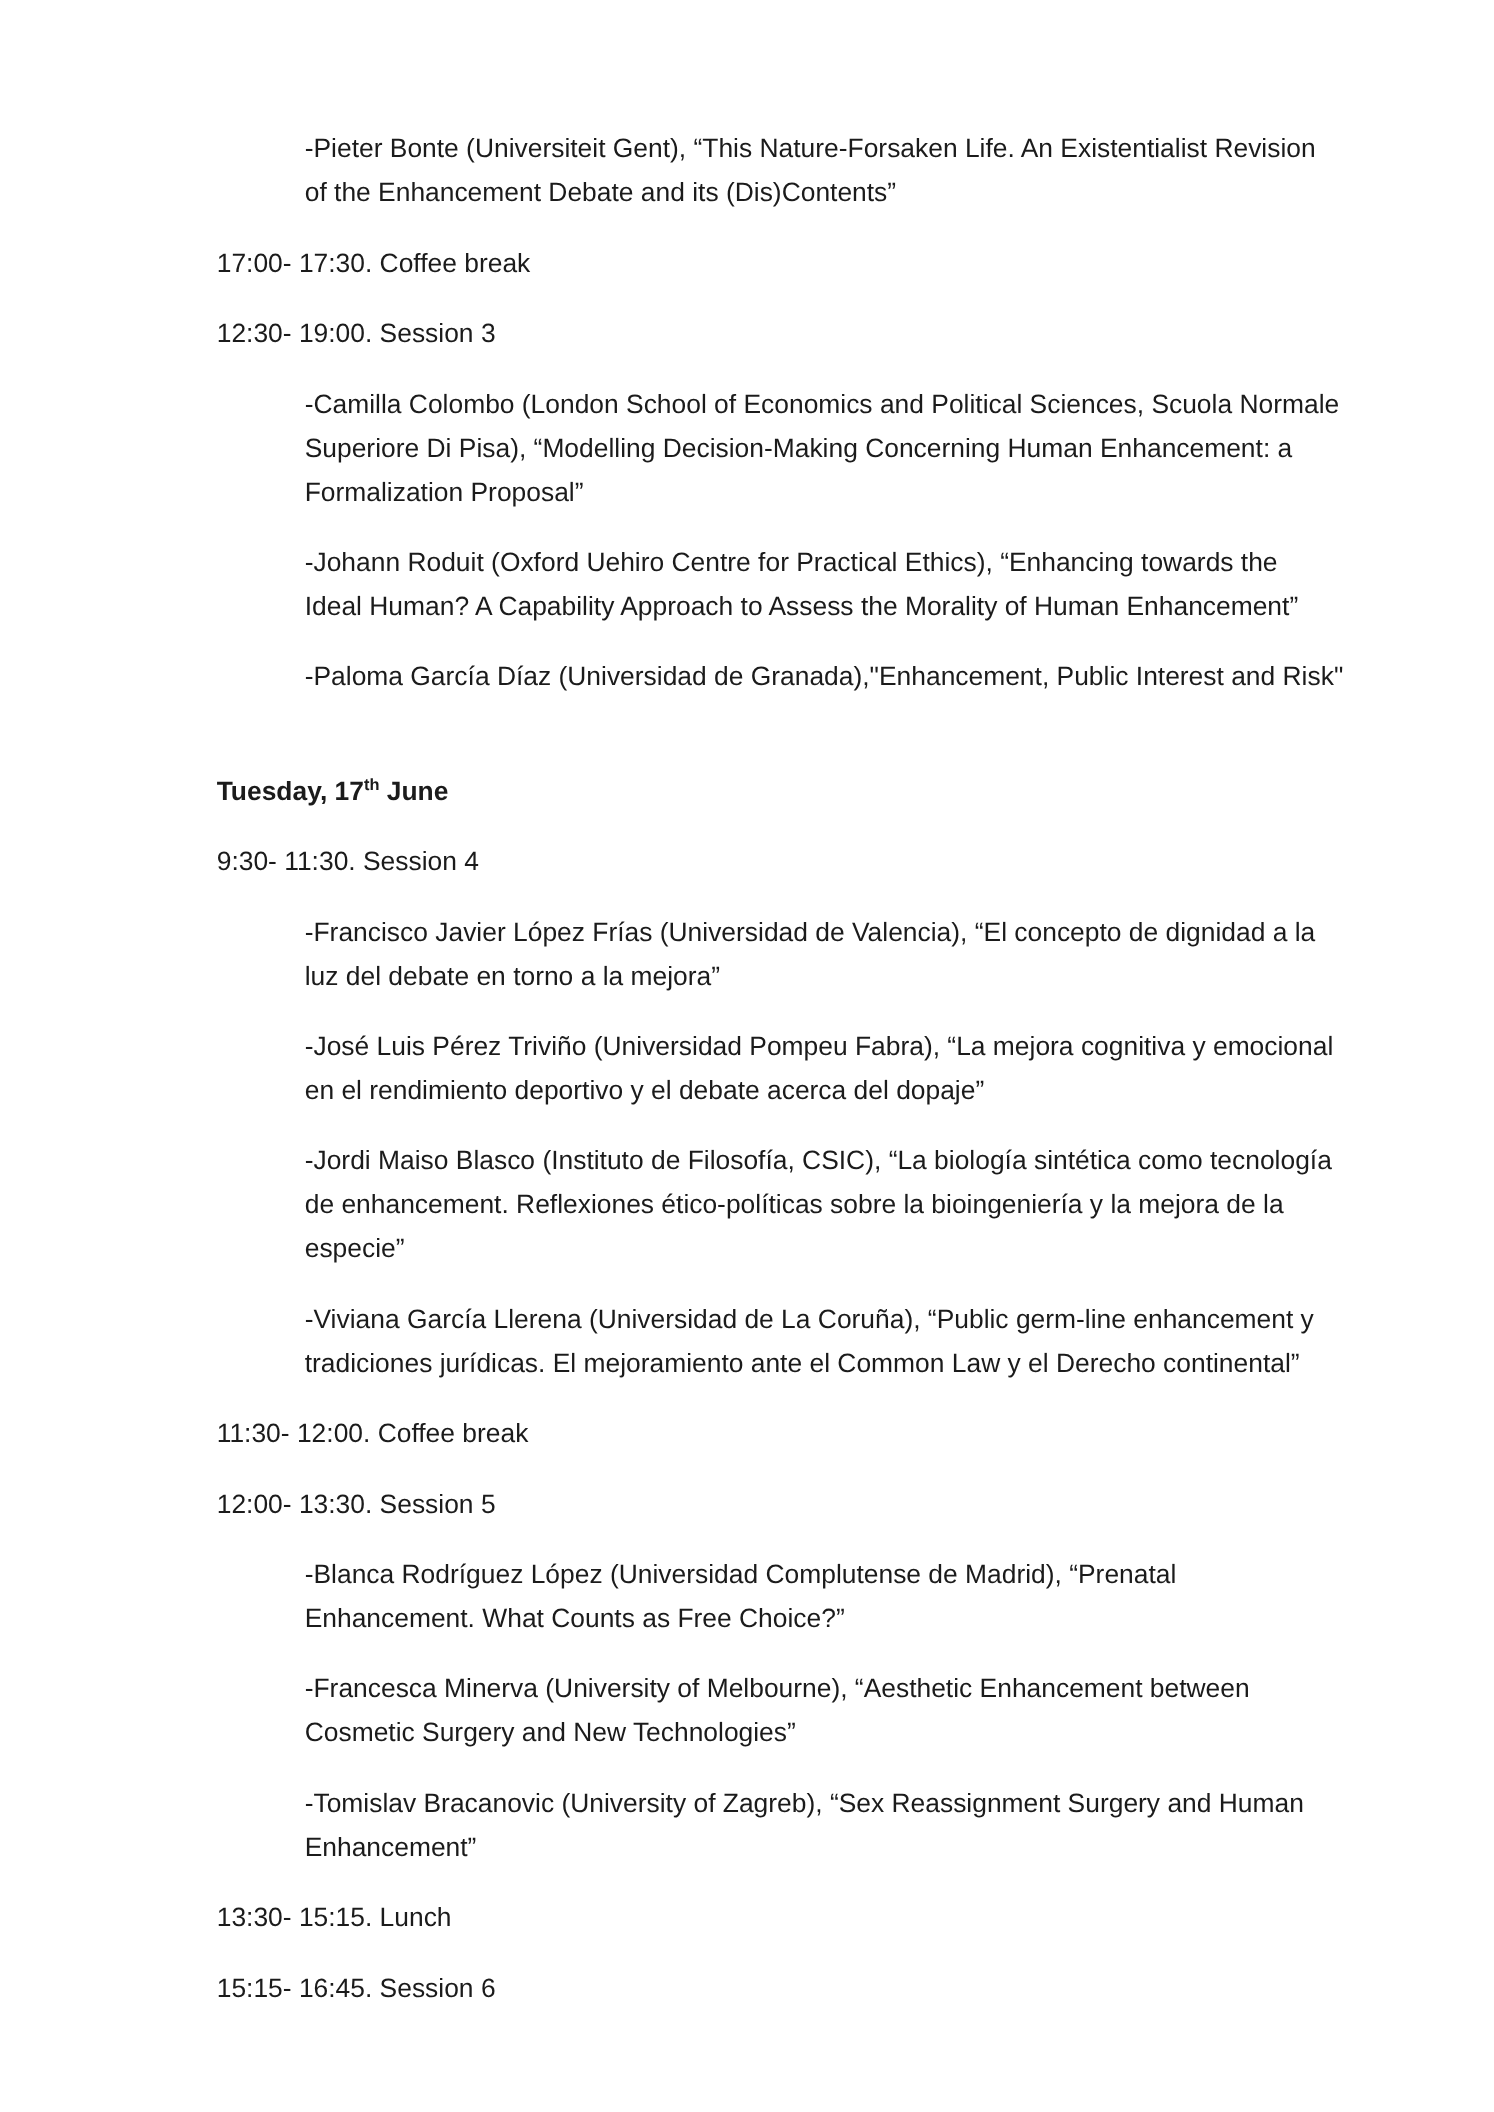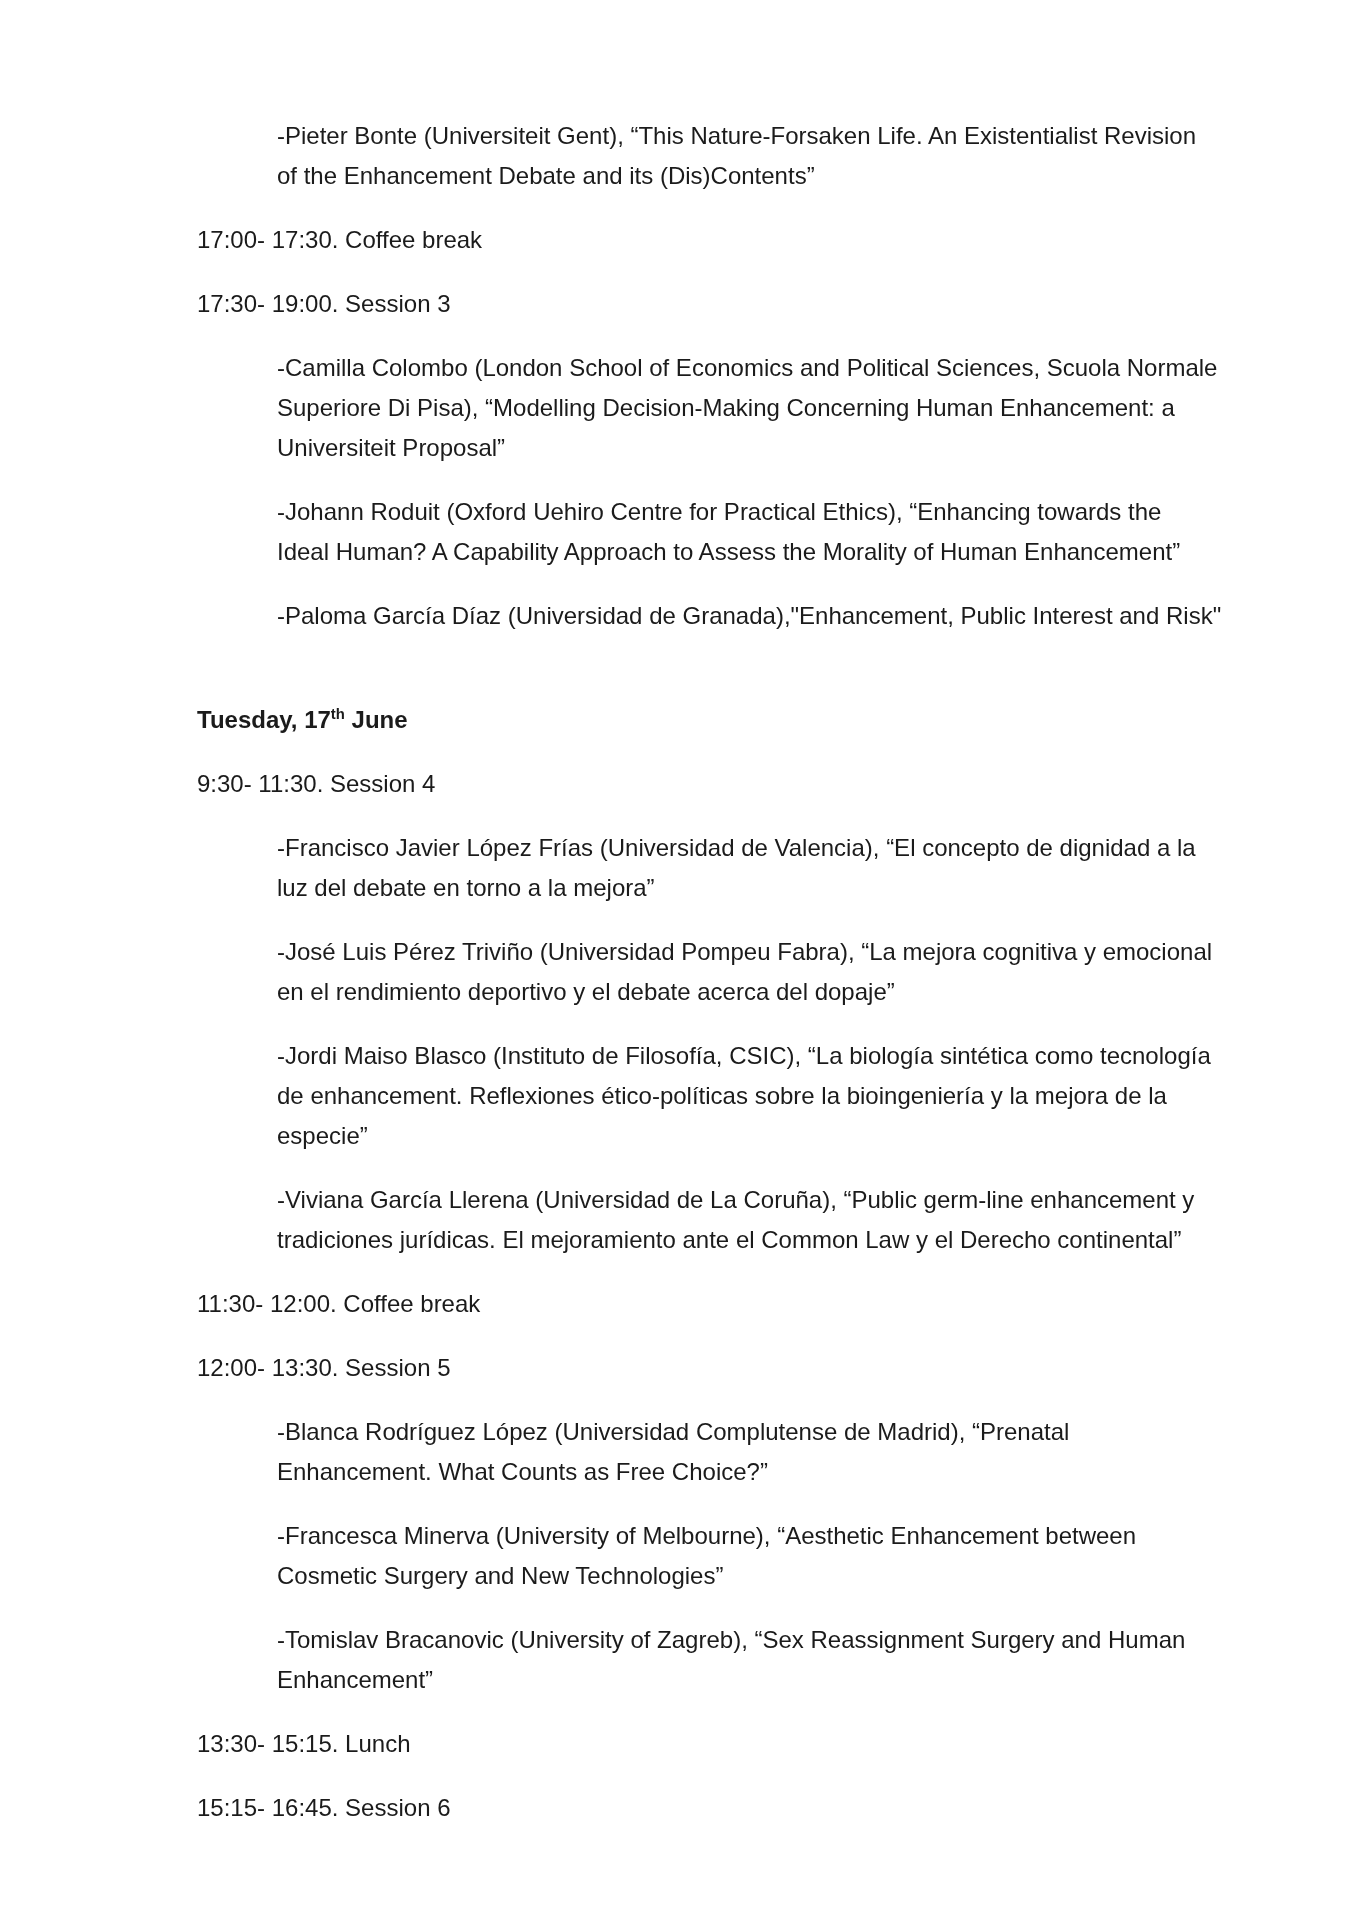--- a/index.html
+++ b/index.html
@@ -51,26 +51,26 @@
 <main class="page">
   <section id="schedule">
       <div class="block talk">
         <div class="line"><span class="run">-Pieter Bonte (Universiteit Gent), “This Nature-Forsaken Life. An Existentialist Revision</span></div>
         <div class="line"><span class="run">of the Enhancement Debate and its (Dis)Contents”</span></div>
       </div>
       <div class="block time">
         <div class="line"><span class="run">17:00- 17:30. Coffee break</span></div>
       </div>
       <div class="block time">
-        <div class="line"><span class="run">17:30- 19:00. Session 3</span></div>
+        <div class="line"><span class="run">12:30- 19:00. Session 3</span></div>
       </div>
       <div class="block talk">
         <div class="line"><span class="run">-Camilla Colombo (London School of Economics and Political Sciences, Scuola Normale</span></div>
         <div class="line"><span class="run">Superiore Di Pisa), “Modelling Decision-Making Concerning Human Enhancement: a</span></div>
-        <div class="line"><span class="run">Universiteit Proposal”</span></div>
+        <div class="line"><span class="run">Formalization Proposal”</span></div>
       </div>
       <div class="block talk">
         <div class="line"><span class="run">-Johann Roduit (Oxford Uehiro Centre for Practical Ethics), “Enhancing towards the</span></div>
         <div class="line"><span class="run">Ideal Human? A Capability Approach to Assess the Morality of Human Enhancement”</span></div>
       </div>
       <div class="block talk">
         <div class="line"><span class="run">-Paloma García Díaz (Universidad de Granada),"Enhancement, Public Interest and Risk"</span></div>
       </div>
       <div class="block heading">
         <div class="line"><span class="run">Tuesday, 17</span><span class="run sup">th</span><span class="run"> June</span></div>

